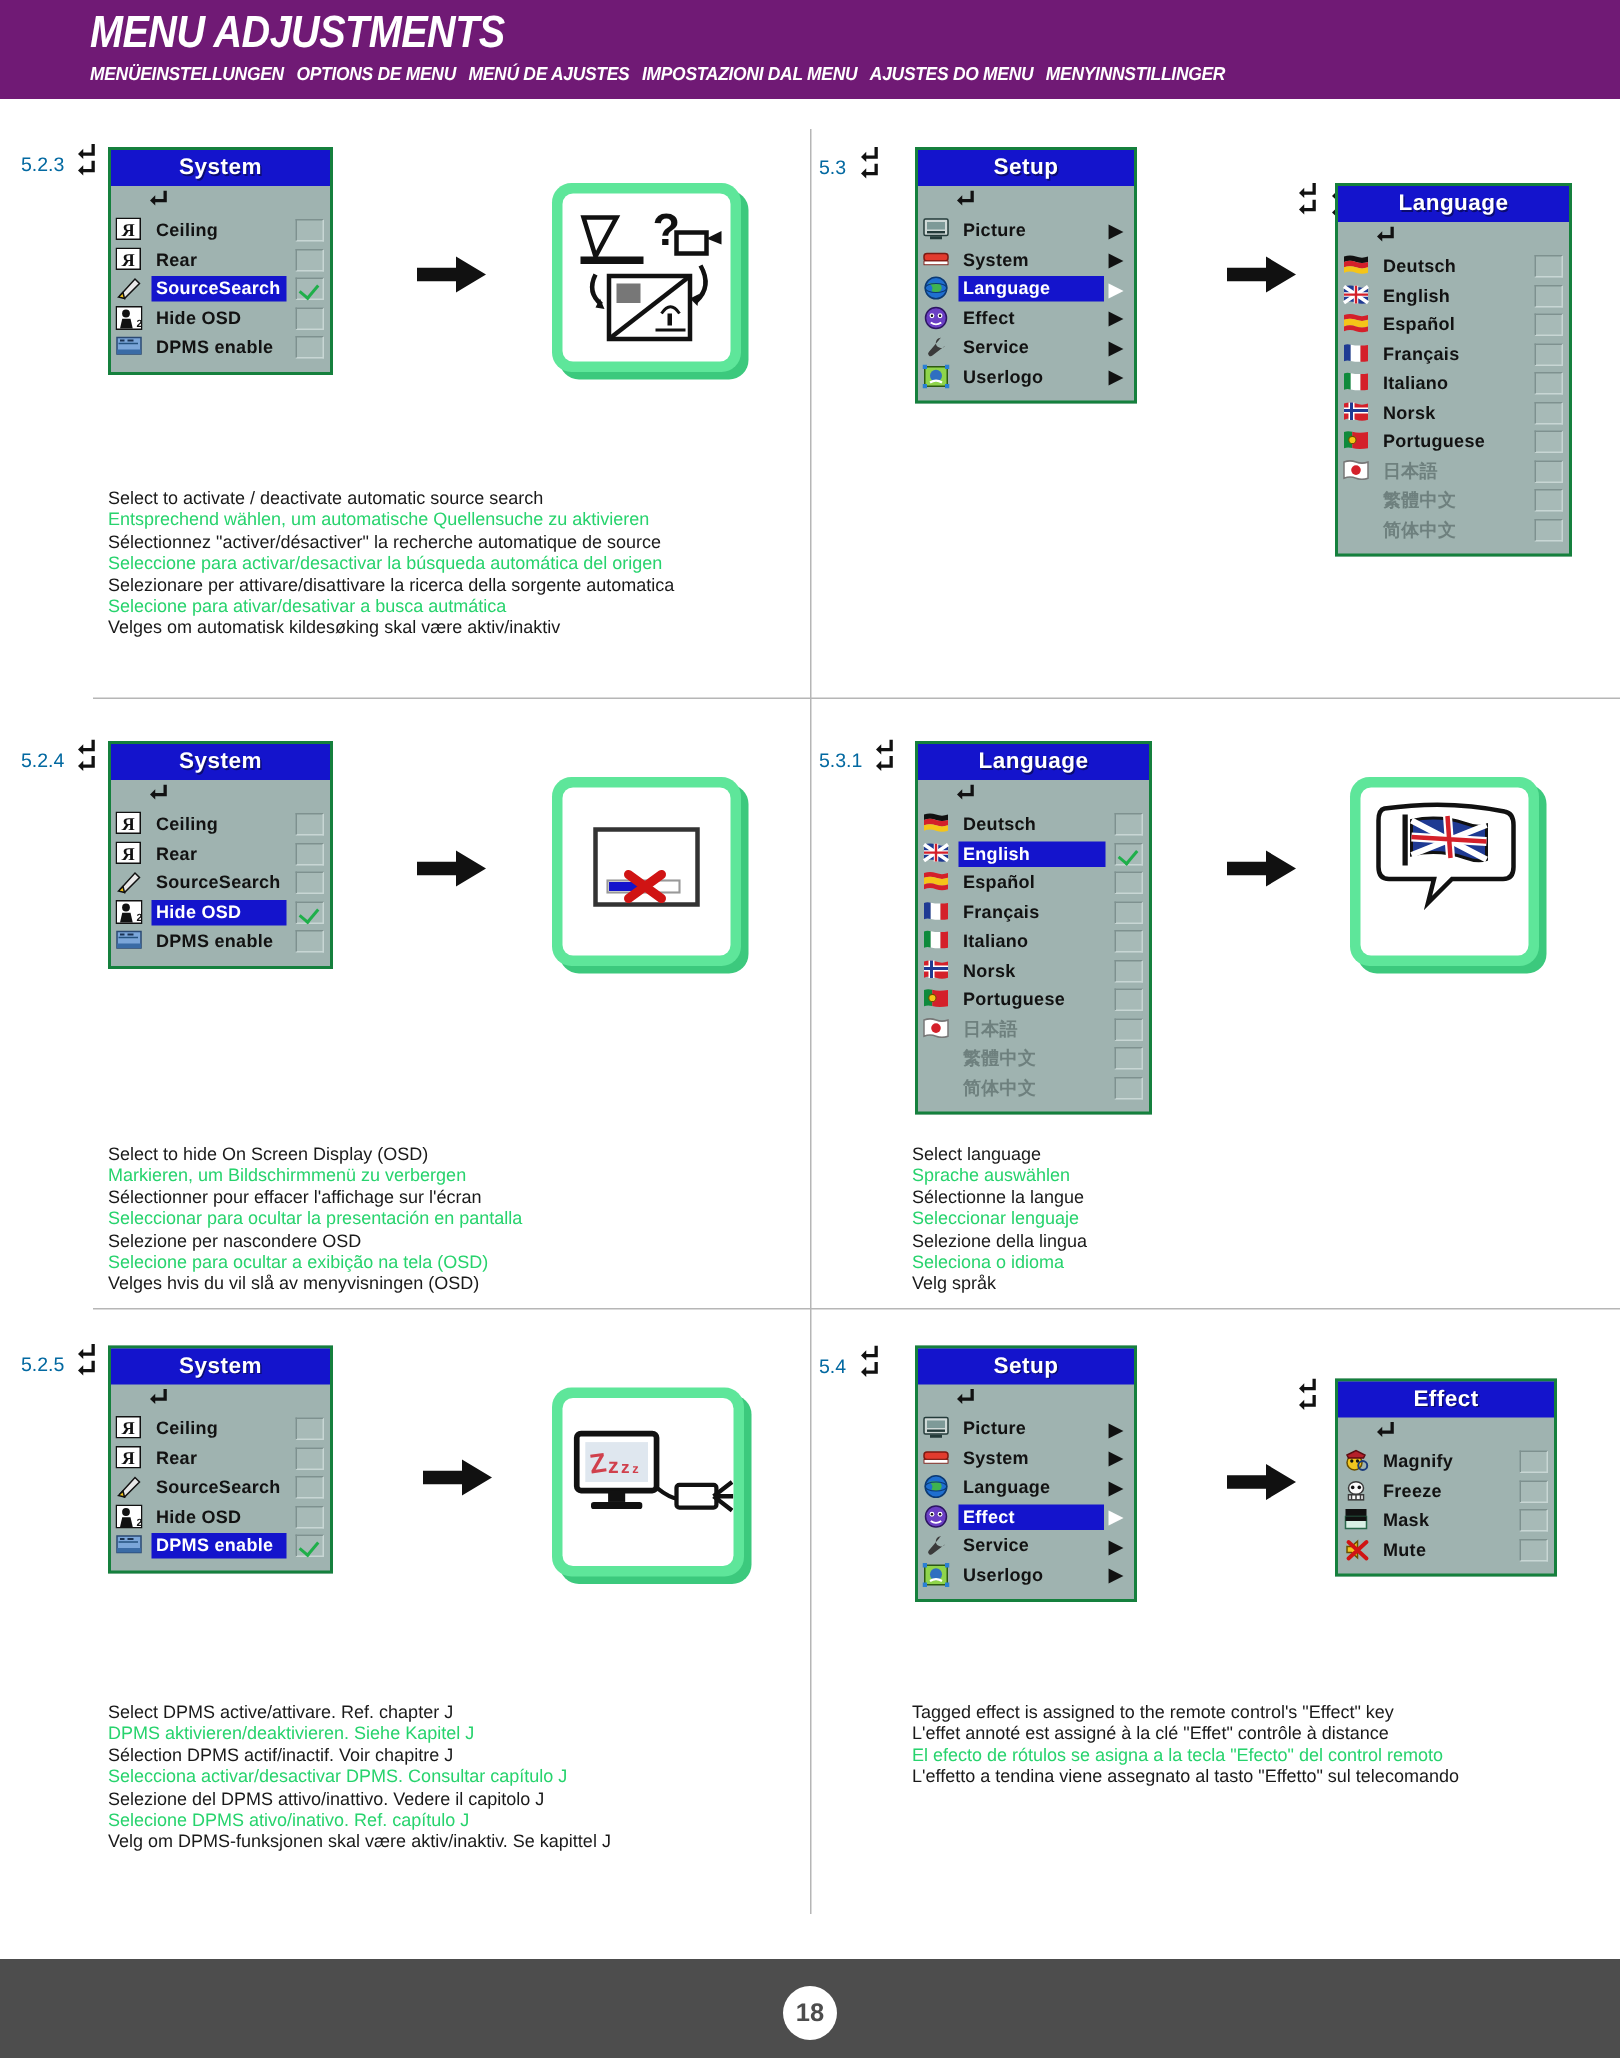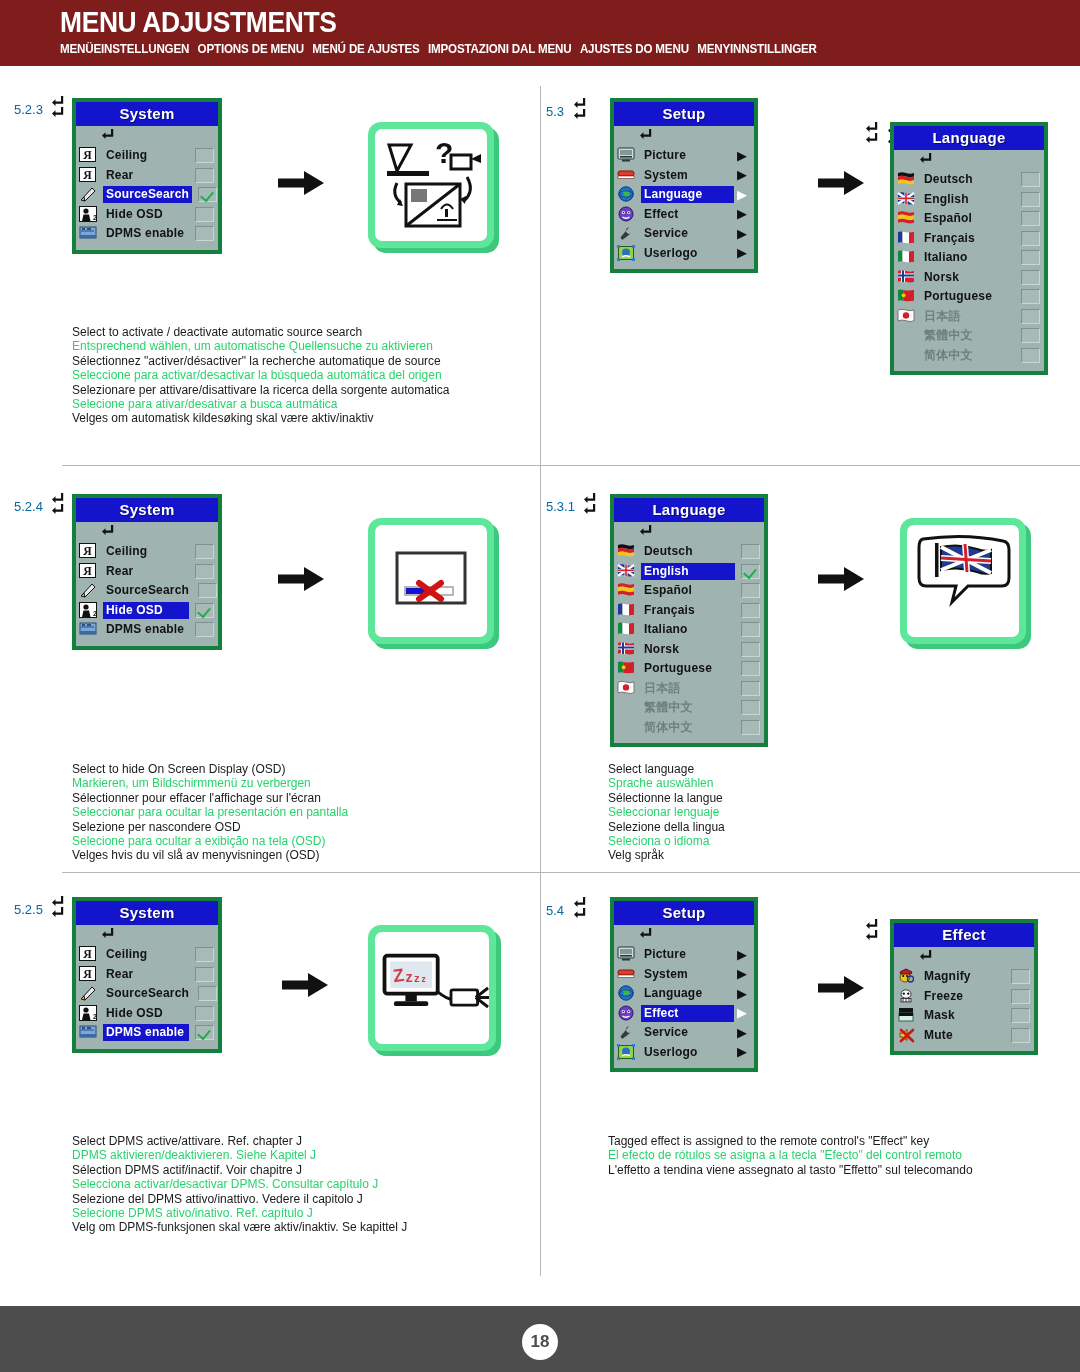--- a/index.html
+++ b/index.html
@@ -7,21 +7,22 @@
     width: 1080px; height: 1372px;
     background: #ffffff;
     font-family: "Liberation Sans", sans-serif;
     position: relative; overflow: hidden;
   }
 
   
   .header {
     position: absolute; left: 0; top: 0;
     width: 1080px; height: 66px;
-    background: #7f1d1d;
+    background: #701a75;
+    font-style: italic;
   }
   .header-title {
     position: absolute; left: 60px; top: 5px;
     color: #ffffff;
     font-size: 30px; font-weight: bold;
     letter-spacing: -0.4px;
     transform: scaleX(0.88); transform-origin: left top;
   }
   .header-subs {
     position: absolute; left: 60px; top: 42px;
@@ -68,21 +69,21 @@
   .ret-arrows {
     position: absolute;
     width: 16px;
   }
   .ret-arrow { display: block; width: 15px; height: 11px; }
 
   
   .osd {
     position: absolute;
     background: #9fb3b0;
-    border: 4px solid #15803d;
+    border: 2px solid #15803d;
     padding-bottom: 6px;
   }
   .osd-title {
     background: #1414cc;
     color: #ffffff;
     font-size: 15px; font-weight: bold;
     text-align: center;
     padding: 3px 0 4px;
     letter-spacing: 0.3px;
     text-shadow: 1px 1px 0 rgba(0,0,0,.45);
@@ -996,20 +997,21 @@
             <path d="M3 6 L6 6 L10 2.5 L10 13.5 L6 10 L3 10 Z" fill="#f2c61f" stroke="#6b4f00"></path>
             <path d="M4 3 L16 14 M16 3 L4 14" stroke="#d01414" stroke-width="2.6" stroke-linecap="round"></path>
           </svg>
         </span>
         <span class="osd-label">Mute</span>
         <span class="osd-check"></span>
       </div>
     </div>
     <div class="caption" style="left: 608px; top: 1134px;">
       <div class="en">Tagged effect is assigned to the remote control's "Effect" key</div>
+      <div class="fr">L'effet annoté est assigné à la clé "Effet" contrôle à distance</div>
       <div class="es">El efecto de rótulos se asigna a la tecla "Efecto" del control remoto</div>
       <div class="it">L'effetto a tendina viene assegnato al tasto "Effetto" sul telecomando</div>
     </div>
   </div>
 
 <div class="footer">
   <div class="page-circle">18</div>
 </div>
 
 </body></html>

